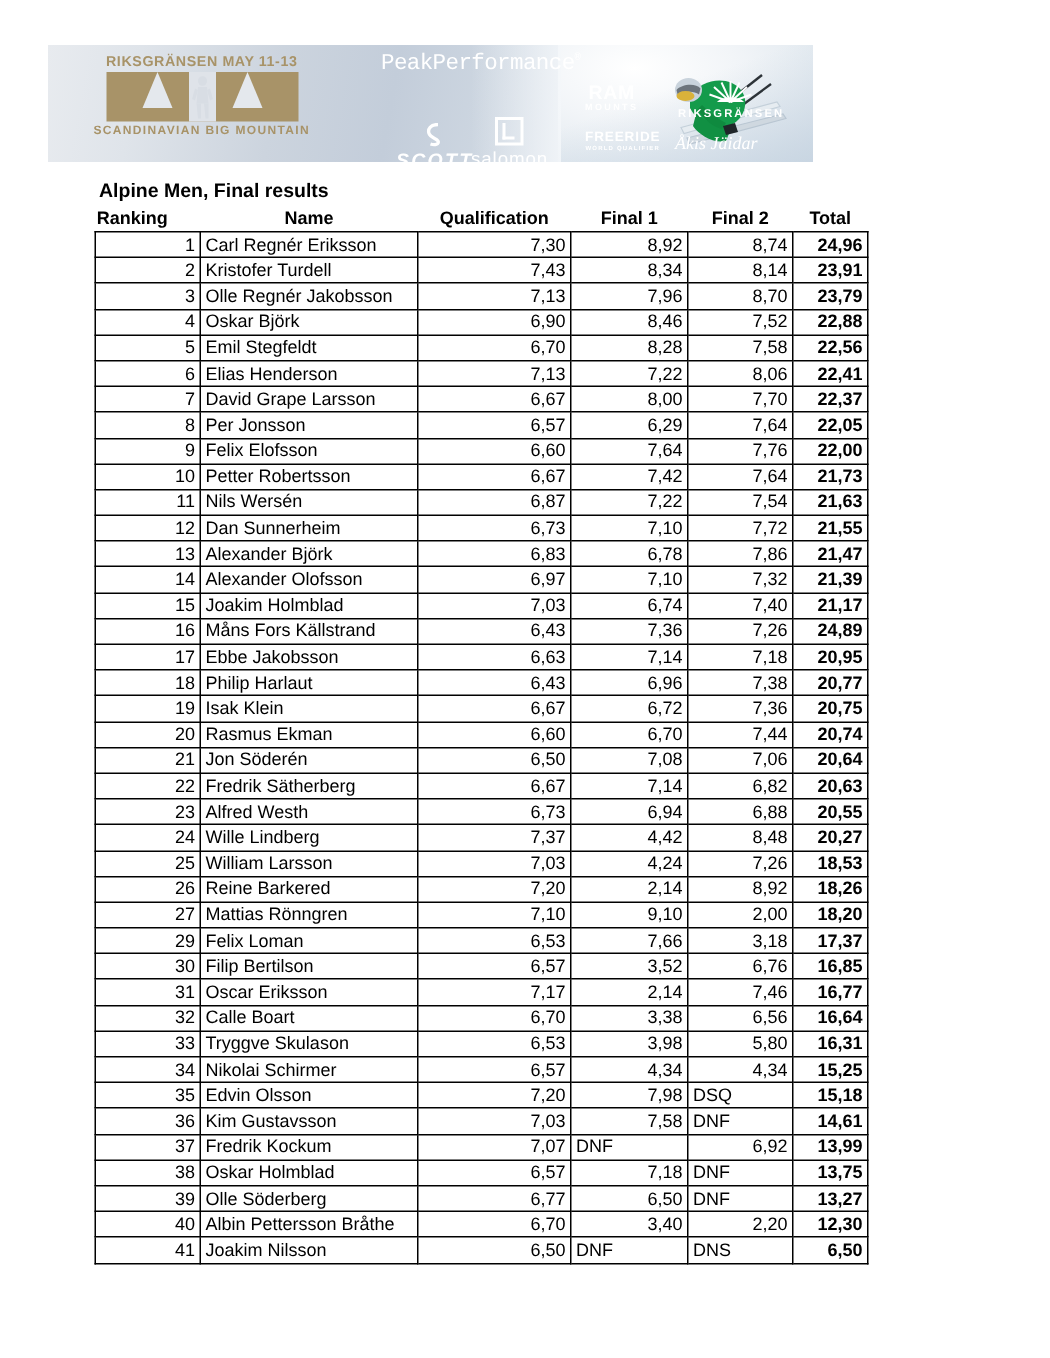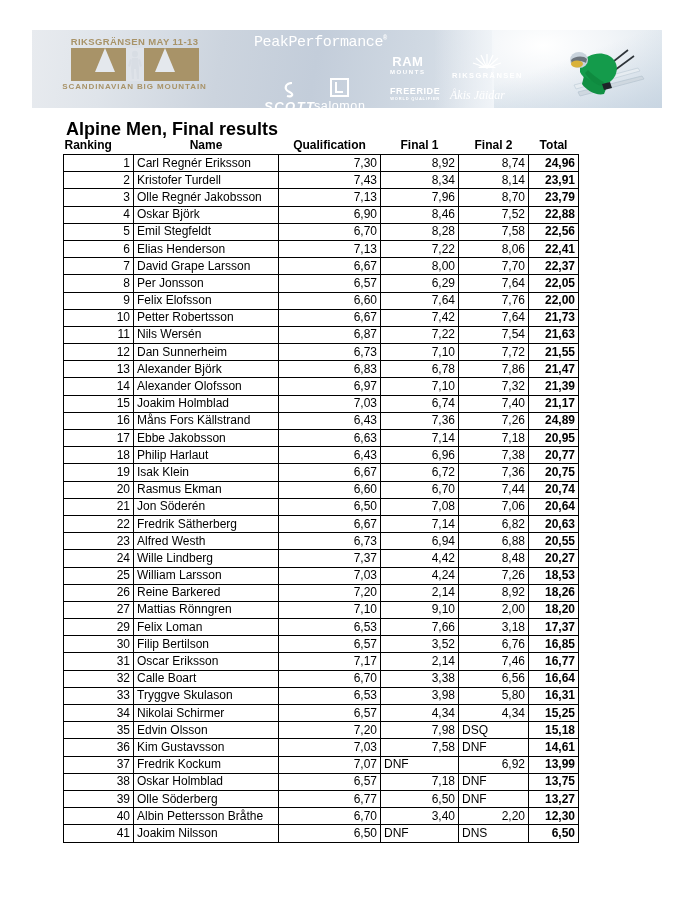--- a/index.html
+++ b/index.html
@@ -14,21 +14,21 @@
     font-family: "Liberation Sans", sans-serif;
     overflow: hidden;
     color: #000;
   }
 
   
   #banner {
     position: absolute;
     left: 32px;
     top: 30px;
-    width: 630px;
+    width: 510px;
     height: 78px;
     overflow: hidden;
     background: linear-gradient(100deg,
         #e8ebef 0%, #dfe4ea 12%, #ccd4de 30%,
         #c3cdda 45%, #cfd8e2 60%, #dde4ec 75%, #eef1f5 100%);
   }
   
   #banner-photo {
     position: absolute;
     right: 0;
@@ -179,21 +179,21 @@
     font-family: "Liberation Serif", serif;
     font-style: italic;
     font-size: 12px;
   }
 
   
   #title {
     position: absolute;
     left: 66px;
     top: 119px;
-    font-size: 18px;
+    font-size: 13px;
     font-weight: bold;
     white-space: nowrap;
   }
 
   #results-table {
     position: absolute;
     left: 63px;
     top: 137px;
     width: 515px;
     border-collapse: collapse;

